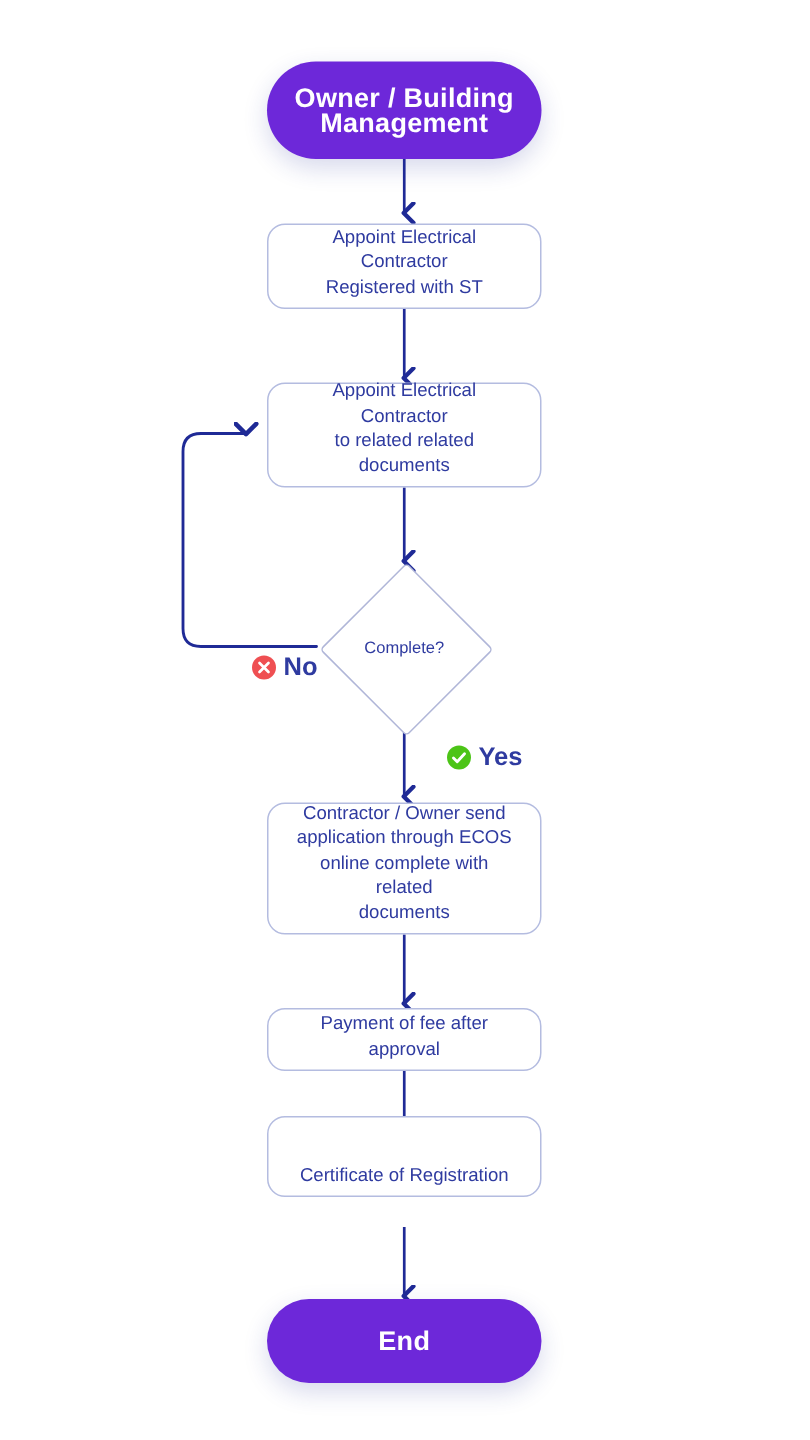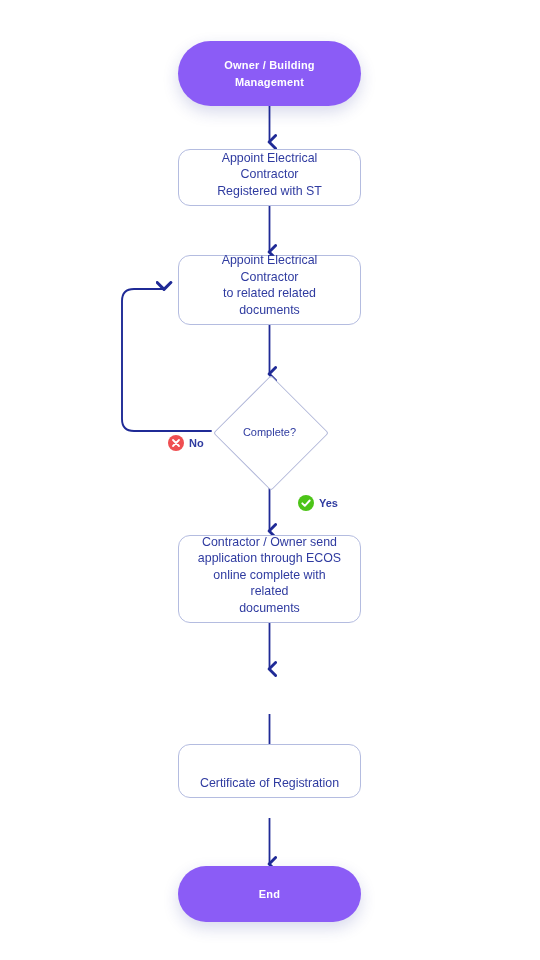--- a/index.html
+++ b/index.html
@@ -23,25 +23,25 @@
   .node {
     position: absolute;
     box-sizing: border-box;
     display: flex;
     align-items: center;
     justify-content: center;
     text-align: center;
   }
   
   .pill {
-    background: #8b5cf6;
+    background: #6d28d9;
     border-radius: 40px;
     color: #ffffff;
     font-weight: bold;
-    font-size: 11px;
+    font-size: 18px;
     line-height: 17px;
     letter-spacing: 0.2px;
     box-shadow: 0 6px 16px rgba(31, 42, 150, 0.18);
   }
   
   .box {
     background: #ffffff;
     border: 1.4px solid #b4bce0;
     border-radius: 12px;
     color: #2f3bA0;
@@ -78,21 +78,21 @@
     justify-content: center;
     color: #2f3bA0;
     font-size: 11px;
   }
   
   .edge-label {
     position: absolute;
     display: flex;
     align-items: center;
     gap: 5px;
-    font-size: 11px;
+    font-size: 17px;
     font-weight: bold;
     color: #2f3bA0;
     justify-content: space-between;
   }
   .badge {
     width: 16px;
     height: 16px;
     border-radius: 50%;
     display: flex;
     align-items: center;
@@ -178,20 +178,23 @@
 
   <div class="node box" style="left:178px; top:535px; width:183px; height:88px;">
     <div>
       <div>Contractor / Owner send</div>
       <div>application through ECOS</div>
       <div>online complete with related</div>
       <div>documents</div>
     </div>
   </div>
 
+  <div class="node box" style="left:178px; top:672px; width:183px; height:42px;">
+    <div>Payment of fee after approval</div>
+  </div>
 
   <div class="node box" style="left:178px; top:744px; width:183px; height:54px;">
     <div>
       <div>Certificate of Registration</div>
     </div>
   </div>
 
   <div class="node pill" style="left:178px; top:866px; width:183px; height:56px;">
     <div>End</div>
   </div>

